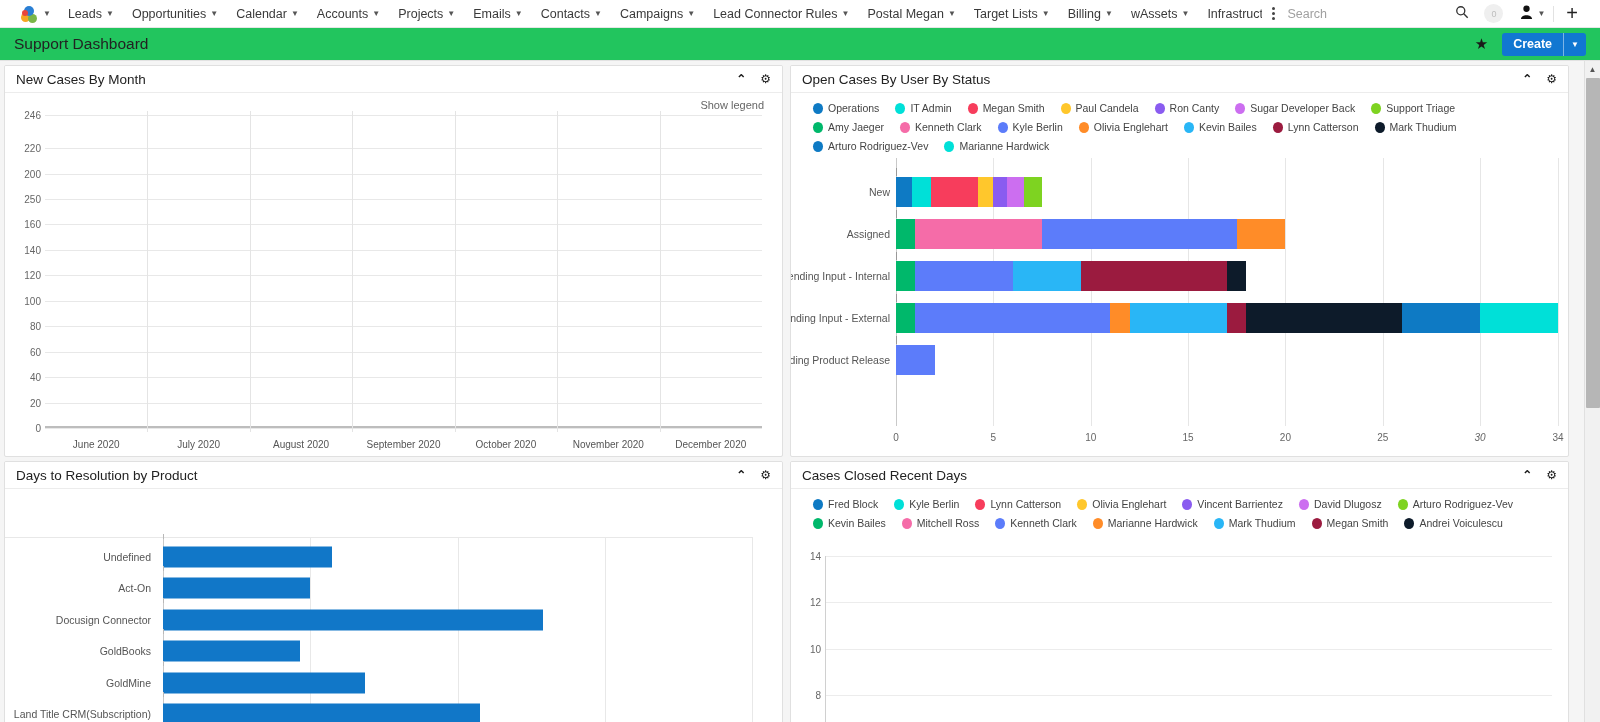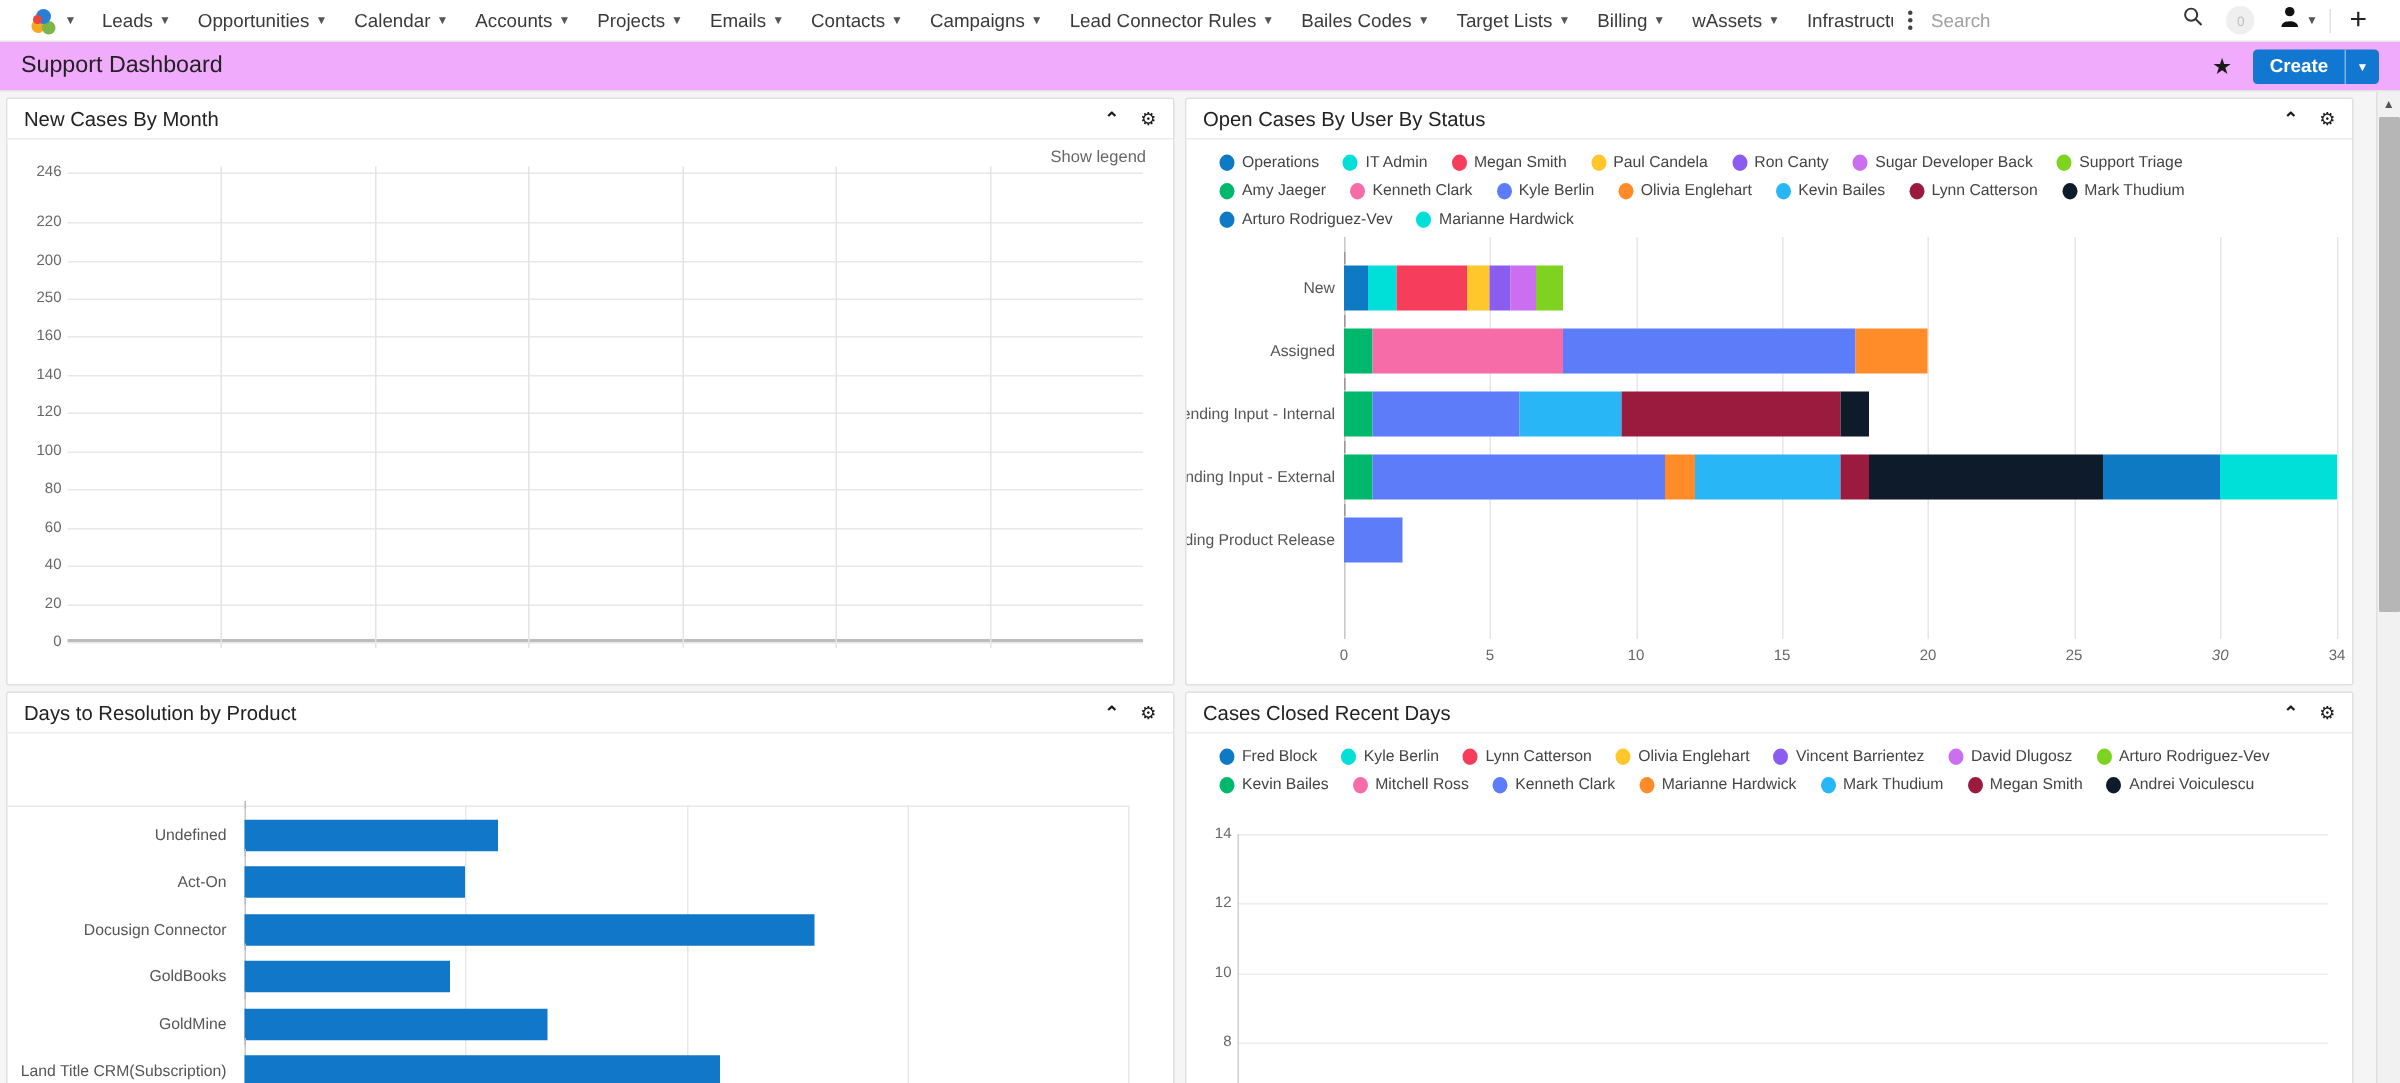--- a/index.html
+++ b/index.html
@@ -51,21 +51,21 @@
   .avatar-circle {
     width:19px;height:19px;border-radius:50%;background:#efefef;
     display:flex;align-items:center;justify-content:center;
     font-size:9px;color:#bdbdbd;
   }
   .user-ic { display:flex;align-items:center;gap:4px;padding:0 8px; cursor:pointer;}
   .plus-btn { font-size:20px; color:#222; padding:0 10px 2px 12px; border-left:1px solid #e2e2e2; cursor:pointer; line-height:14px;}
 
   
   #titlebar {
-    height: 33px; background:#f0abfc;
+    height: 33px; background:#22c55e;
     border-bottom:1px solid #e2e2e2;
     display:flex;align-items:center;
     padding: 0 14px 0 14px;
   }
   #pagetitle { font-size:15.5px; color:#222; font-weight:400; }
   .title-right { margin-left:auto; display:flex;align-items:center; gap:14px;}
   .star { color:#1a1a1a; font-size:15px; cursor:pointer;}
   .create-btn {
     display:flex; align-items:stretch; height:23px;
     background:#1177d1; border-radius:3px; overflow:hidden; cursor:pointer;
@@ -202,21 +202,21 @@
       </div>
       <div class="navitem">
         <span>Campaigns</span>
         <span class="caret">▼</span>
       </div>
       <div class="navitem">
         <span>Lead Connector Rules</span>
         <span class="caret">▼</span>
       </div>
       <div class="navitem">
-        <span>Bailes Codes</span>
+        <span>Postal Megan</span>
         <span class="caret">▼</span>
       </div>
       <div class="navitem">
         <span>Target Lists</span>
         <span class="caret">▼</span>
       </div>
       <div class="navitem">
         <span>Billing</span>
         <span class="caret">▼</span>
       </div>
@@ -419,20 +419,29 @@
               <div class="colgrp">
                 <div class="vsep" style="left: 0px;"></div>
                 <div class="vbar">
                   <div class="vseg" style="height: 1.62602%; background: rgb(17, 119, 200);"></div>
                   <div class="vseg" style="height: 3.25203%; background: rgb(255, 199, 44);"></div>
                   <div class="vseg" style="height: 3.65854%; background: rgb(92, 124, 250);"></div>
                 </div>
               </div>
             </div>
           </div>
+          <div class="xlabels">
+            <div class="xlab">June 2020</div>
+            <div class="xlab">July 2020</div>
+            <div class="xlab">August 2020</div>
+            <div class="xlab">September 2020</div>
+            <div class="xlab">October 2020</div>
+            <div class="xlab">November 2020</div>
+            <div class="xlab">December 2020</div>
+          </div>
         </div>
     </div>
   </div>
 
   <div class="panel">
     <div class="panel-head">
       <div class="panel-title">Open Cases By User By Status</div>
       <div class="panel-tools">
         <span class="chev">⌃</span>
         <span class="gear">⚙</span>

